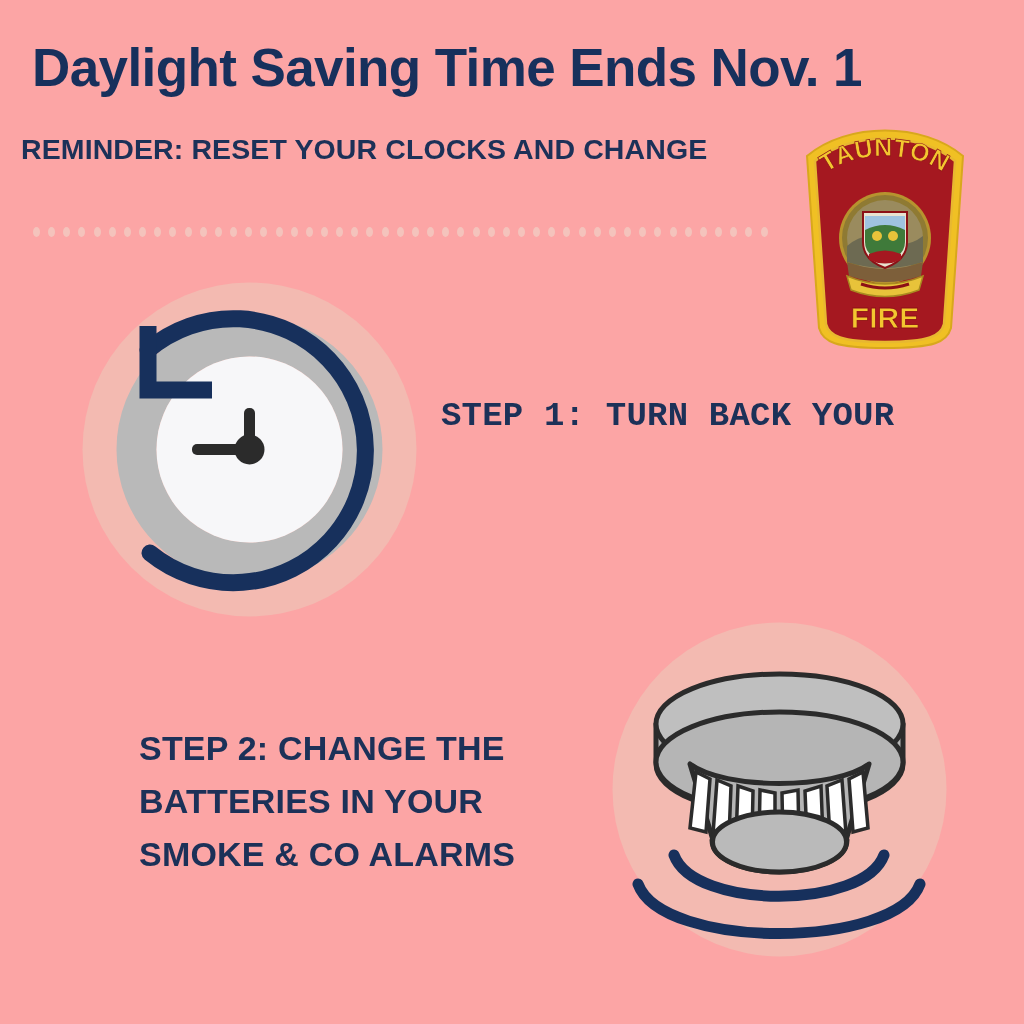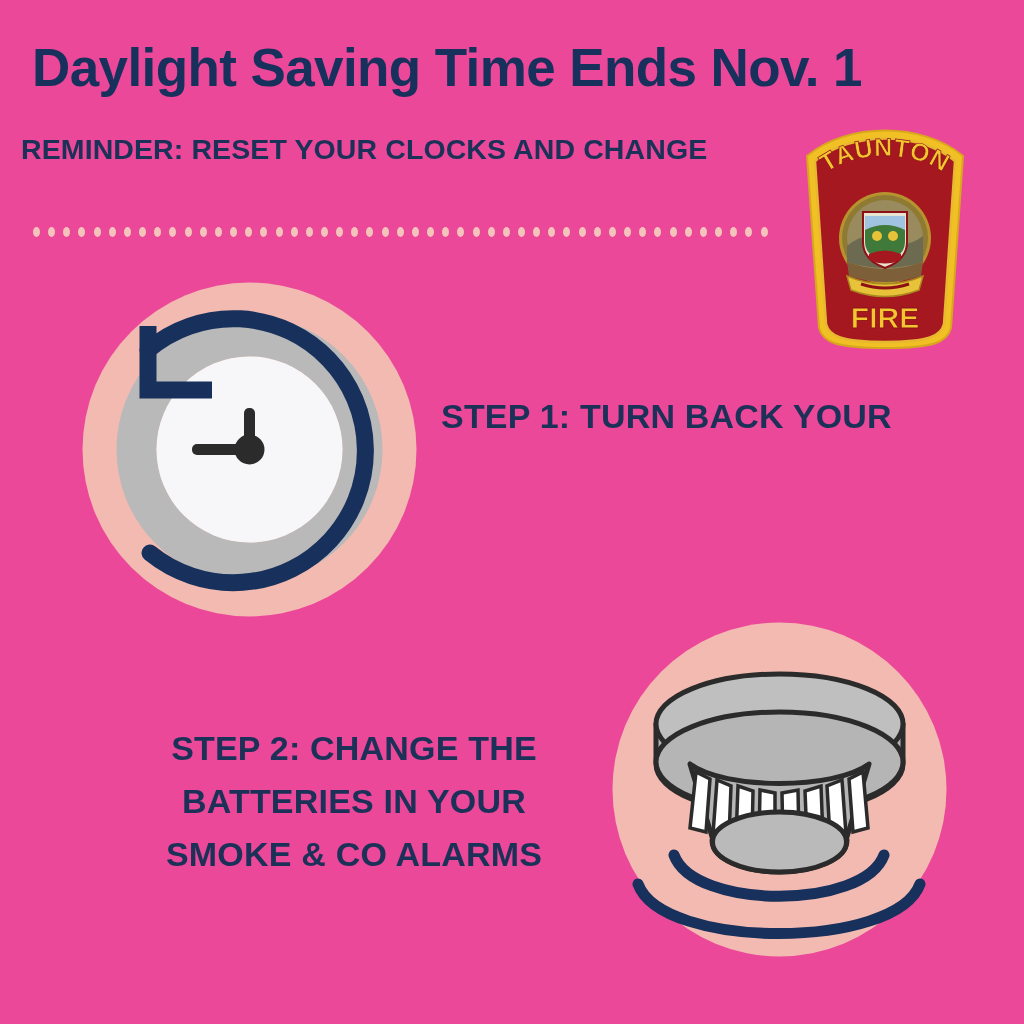--- a/index.html
+++ b/index.html
@@ -12,21 +12,21 @@
     height: 1024px;
     background: #f3f3ed;
     font-family: "Liberation Sans", sans-serif;
     overflow: hidden;
     position: relative;
   }
   .page {
     position: relative;
     width: 1024px;
     height: 1024px;
-    background: #ec4899;
+    background: #fca5a5;
   }
 
   
   .title {
     position: absolute;
     left: 32px;
     top: 38px;
     width: 900px;
     font-size: 53px;
     line-height: 60px;
@@ -92,20 +92,21 @@
     position: absolute;
     left: 441px;
     top: 389px;
     width: 520px;
     font-size: 34px;
     line-height: 55px;
     font-weight: 700;
     color: #1c3158;
     text-transform: uppercase;
     letter-spacing: 0.2px;
+    font-family: Liberation Mono, monospace;
   }
   .step1-text span { display: block; }
 
   
   .detector-art {
     position: absolute;
     left: 612px;
     top: 622px;
     width: 335px;
     height: 335px;
@@ -116,21 +117,20 @@
     position: absolute;
     left: 139px;
     top: 722px;
     width: 430px;
     font-size: 34px;
     line-height: 53px;
     font-weight: 700;
     color: #1c3158;
     text-transform: uppercase;
     letter-spacing: 0.2px;
-    text-align: center;
   }
   .step2-text span { display: block; }
 </style>
 </head>
 <body>
 
 <div class="page">
 
   <div class="title">Daylight Saving Time Ends Nov. 1</div>
 

